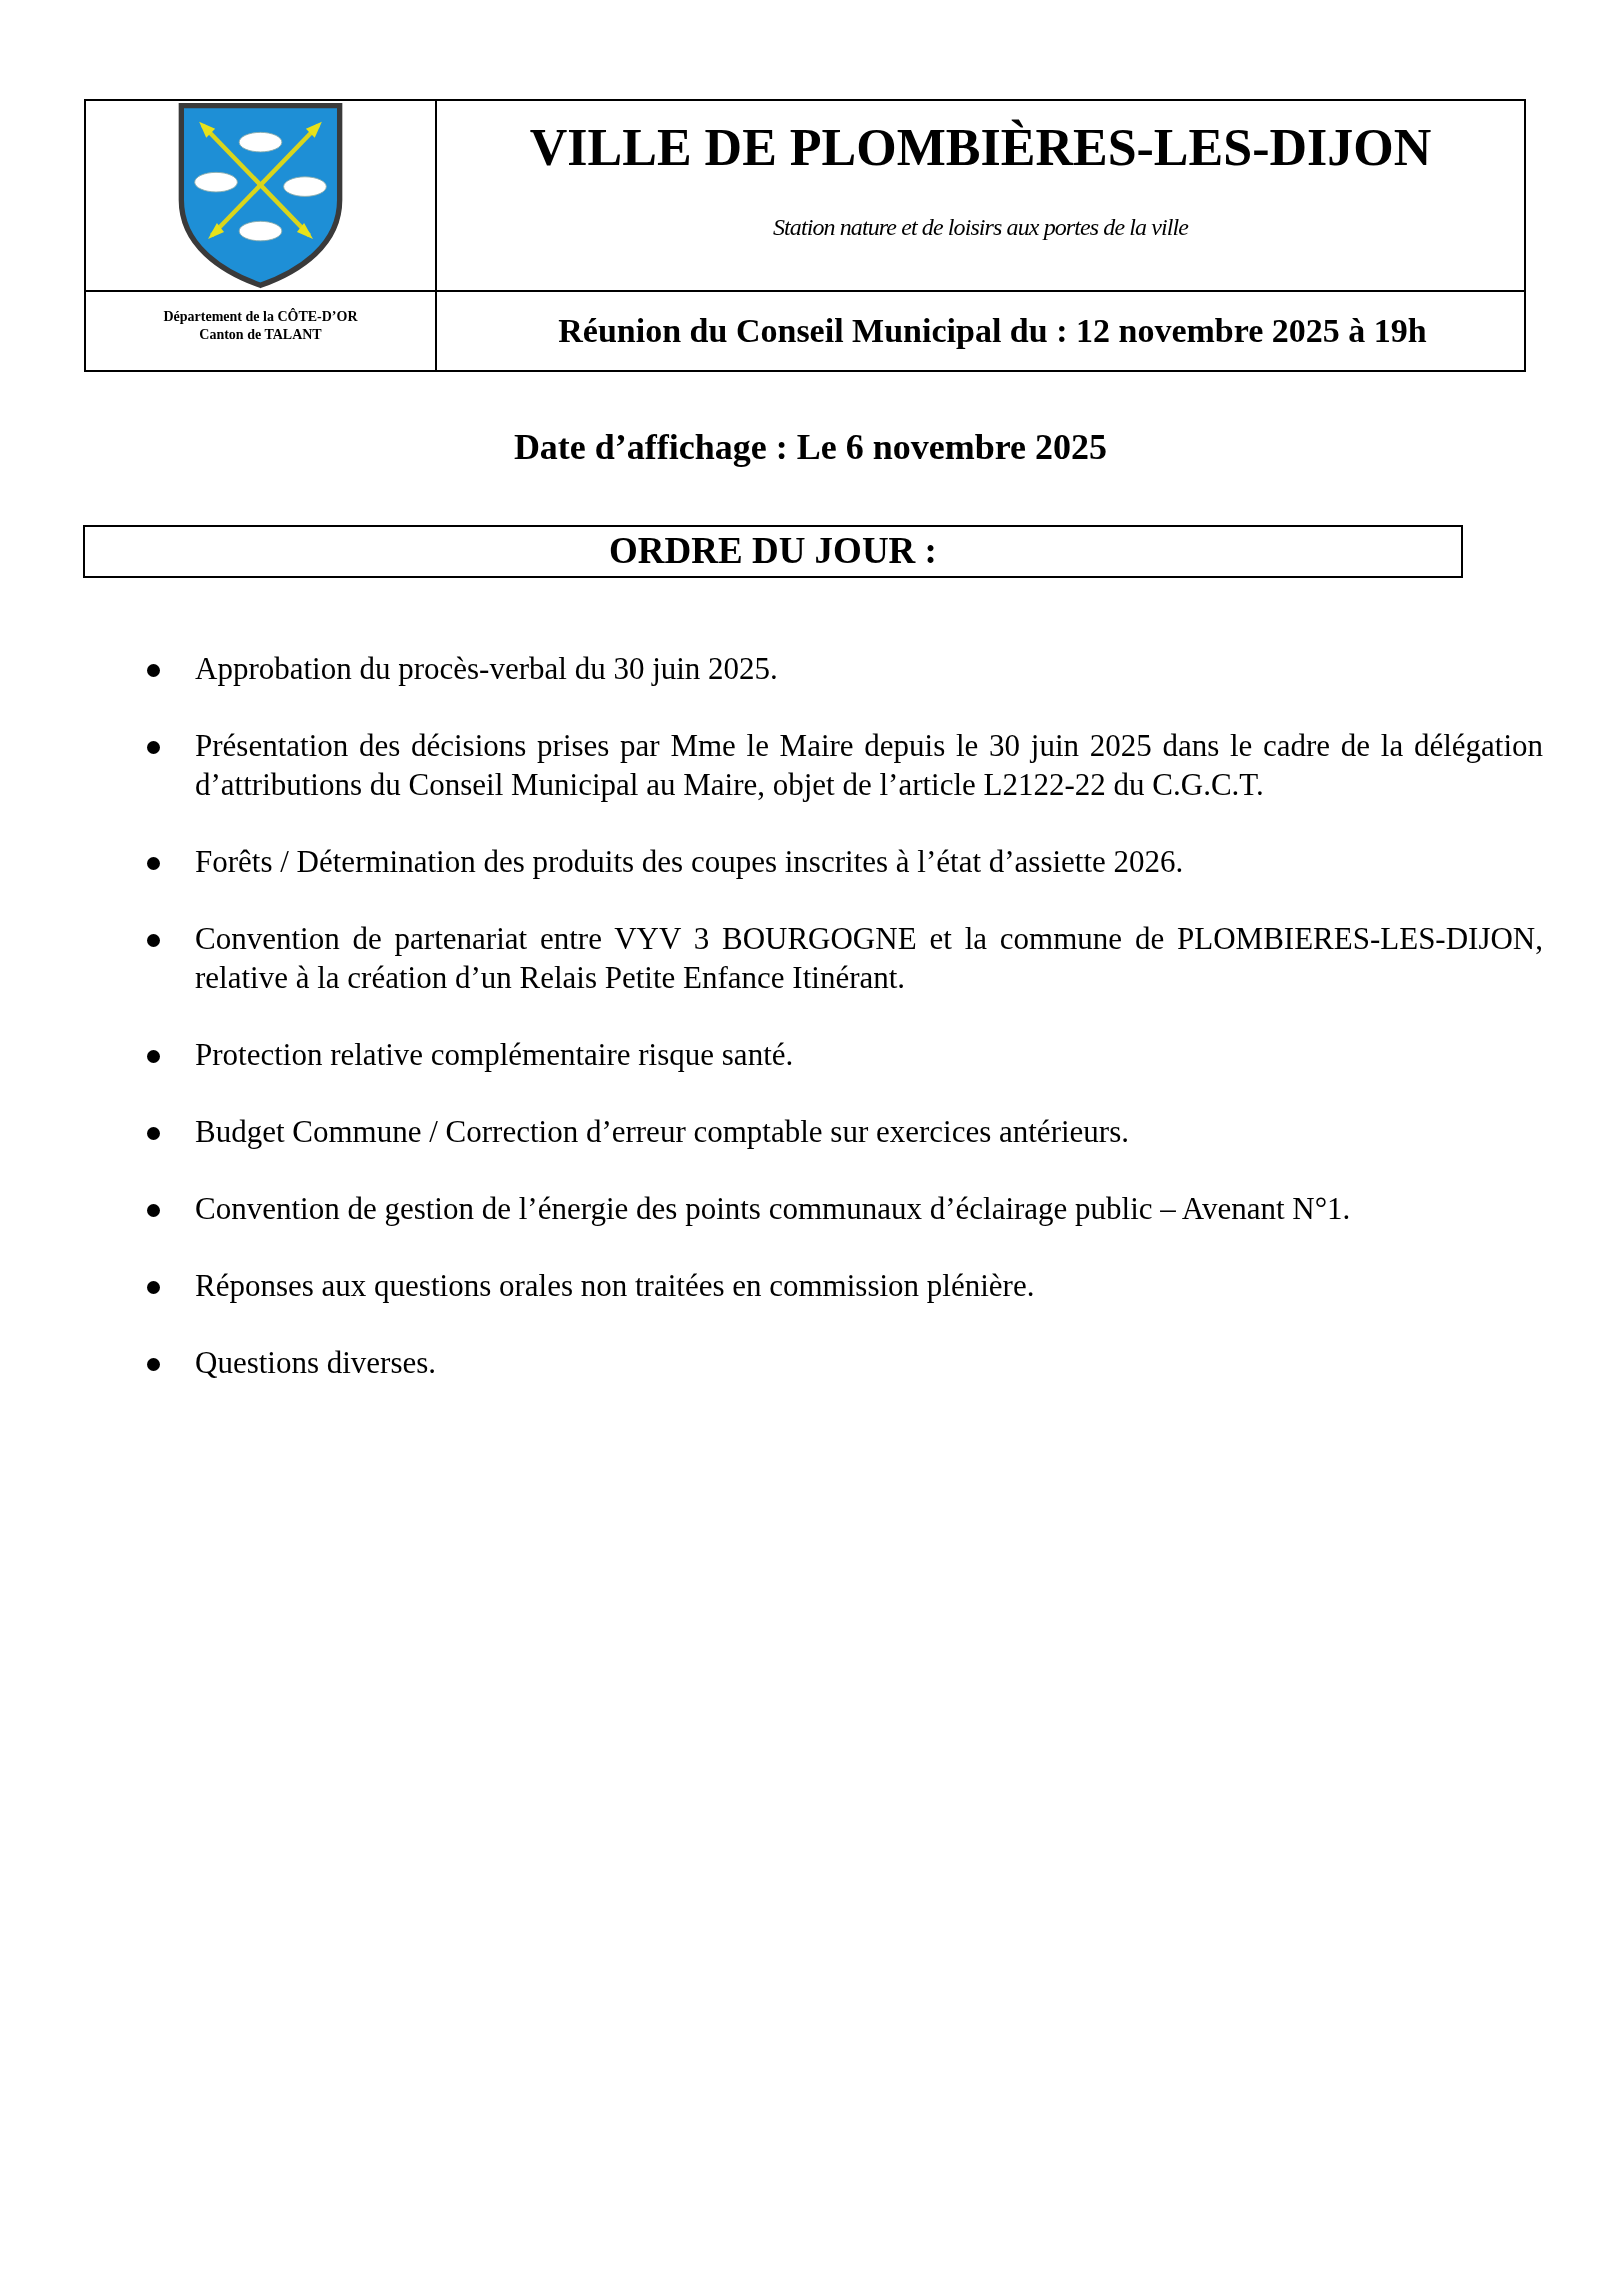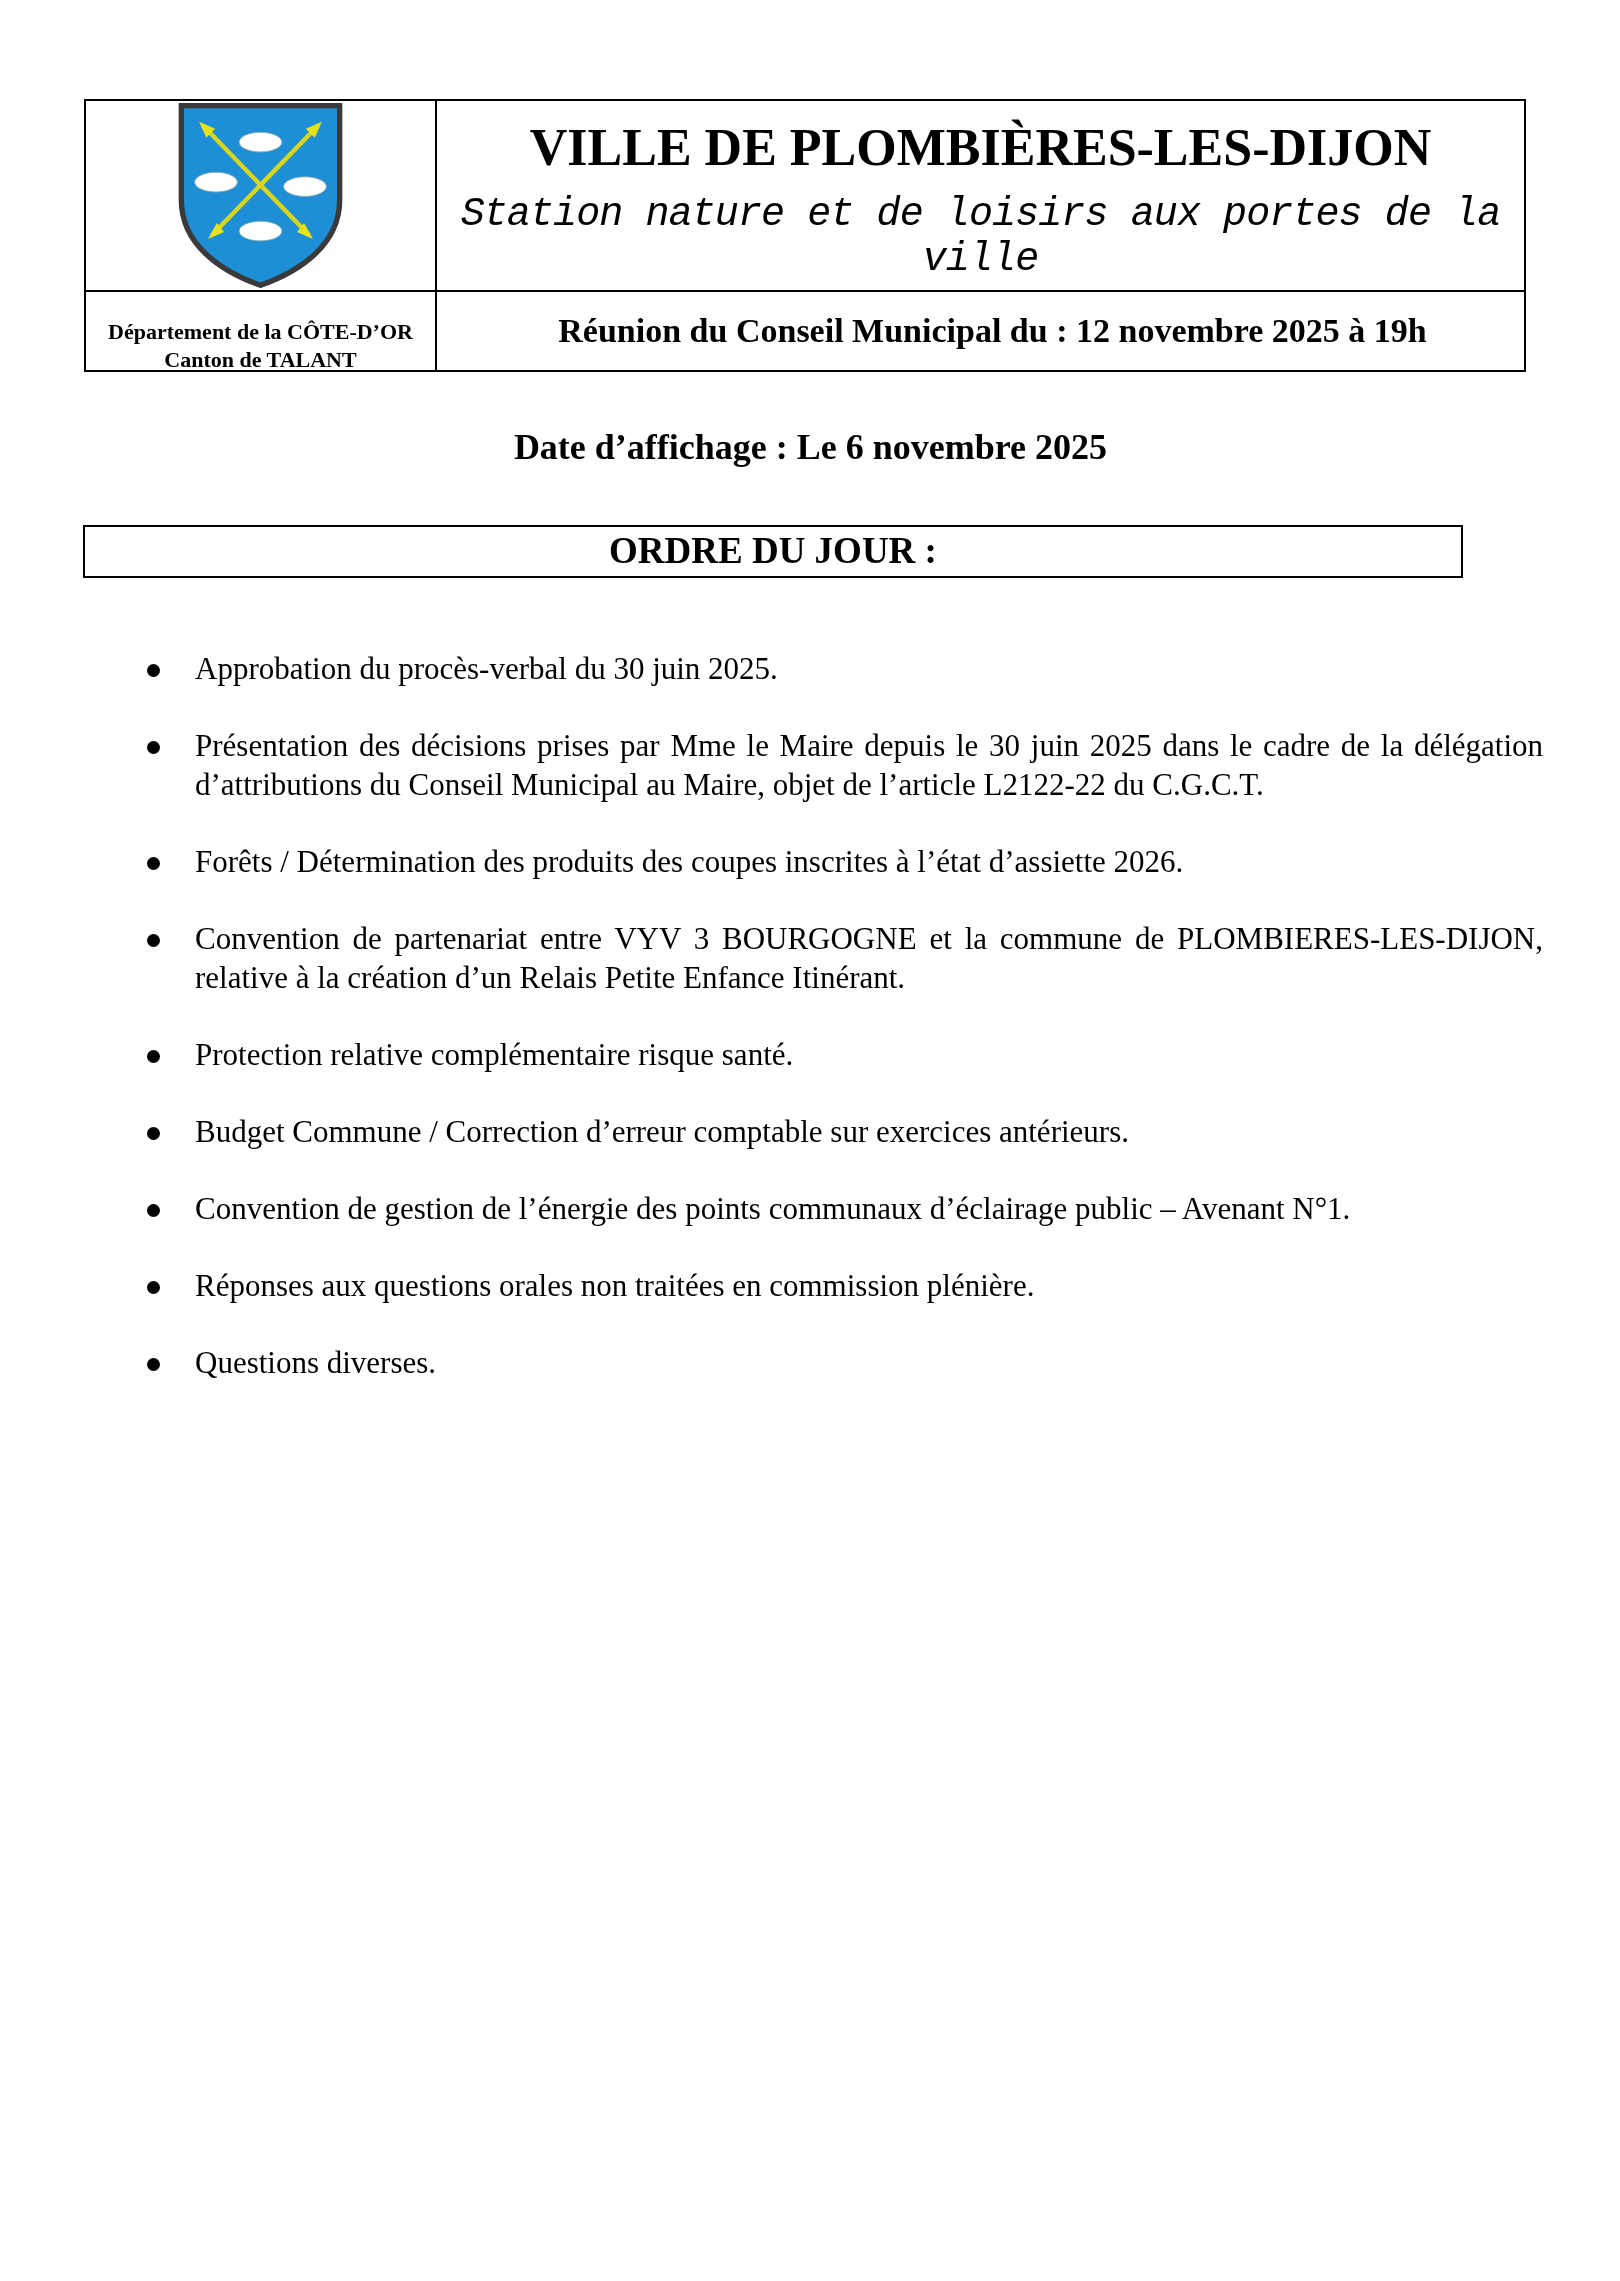--- a/index.html
+++ b/index.html
@@ -6,22 +6,22 @@
   body { width:1621px; height:2281px; position:relative; overflow:hidden;
          font-family:"Liberation Serif", serif; color:#000; }
   .header { position:absolute; left:84px; top:99px; width:1442px; height:273px;
             border:2.7px solid #000; box-sizing:border-box; }
   .hcell { position:absolute; box-sizing:border-box; }
   .vline { position:absolute; left:349px; top:0; width:1.8px; height:100%; background:#000; }
   .hline { position:absolute; left:0; top:189px; width:100%; height:1.8px; background:#000; }
   .logo-cell { left:0; top:0; width:349px; height:189px; display:flex; align-items:center; justify-content:center; }
   .title-cell { left:351px; top:0; right:0; height:189px; text-align:center;border-radius:6px; }
   .title { font-weight:bold; font-size:52px; line-height:1; margin-top:21.4px; letter-spacing:0px; transform:scaleX(1.0); }
-  .tagline { font-style:italic; font-family:Liberation Mono, monospace; font-size:40px; margin-top:18px; letter-spacing:-0.9px; }
-  .dept-cell { left:0; top:191px; width:349px; bottom:0; text-align:center; font-weight:bold; font-size:22px; line-height:1.25; padding-top:26px; }
+  .tagline { font-style:italic; font-family:Liberation Serif, serif; font-size:24px; margin-top:40px; letter-spacing:-0.9px; }
+  .dept-cell { left:0; top:191px; width:349px; bottom:0; text-align:center; font-weight:bold; font-size:14px; line-height:1.25; padding-top:16px; }
   .meeting-cell { left:351px; top:191px; right:0; bottom:0; text-align:center; font-weight:bold; font-size:34px; line-height:78px;margin-left:24px; }
   .date-line { position:absolute; left:0; width:1621px; top:426px; text-align:center; font-weight:bold; font-size:36px; }
   .odj-box { position:absolute; left:83px; top:525px; width:1380px; height:53px; border:2.7px solid #000; box-sizing:border-box;
              text-align:center; font-weight:bold; font-size:37px; line-height:48px; }
   .agenda { position:absolute; left:0; top:649px; width:1621px; }
   .item { position:relative; margin-bottom:38px; padding-left:195px; padding-right:78px; font-size:31px; line-height:39px; text-align:justify; }
   .bullet { position:absolute; left:147px; top:15px; width:13.4px; height:13.4px; border-radius:50%; background:#000; }
 </style>
 </head>
 <body>

